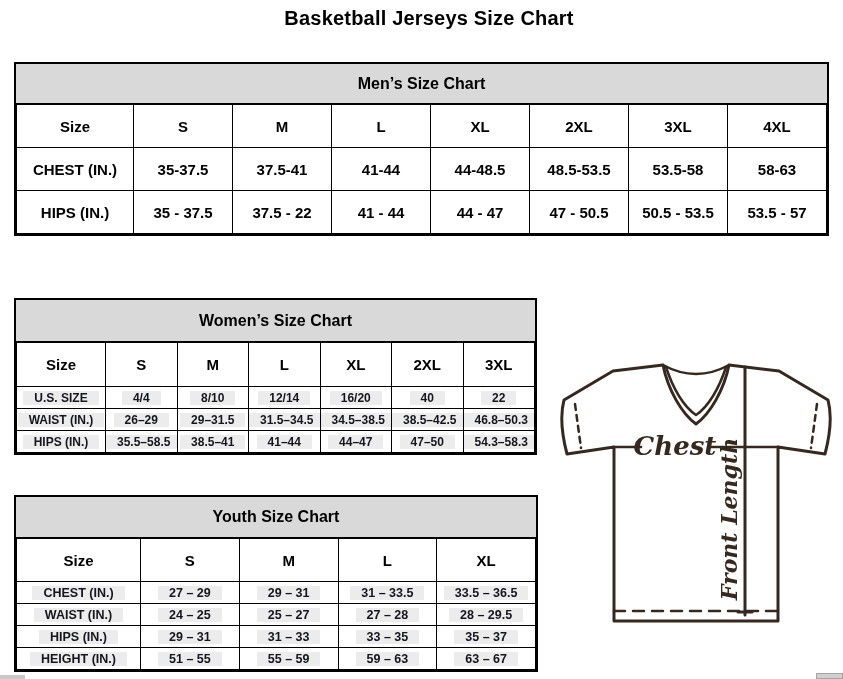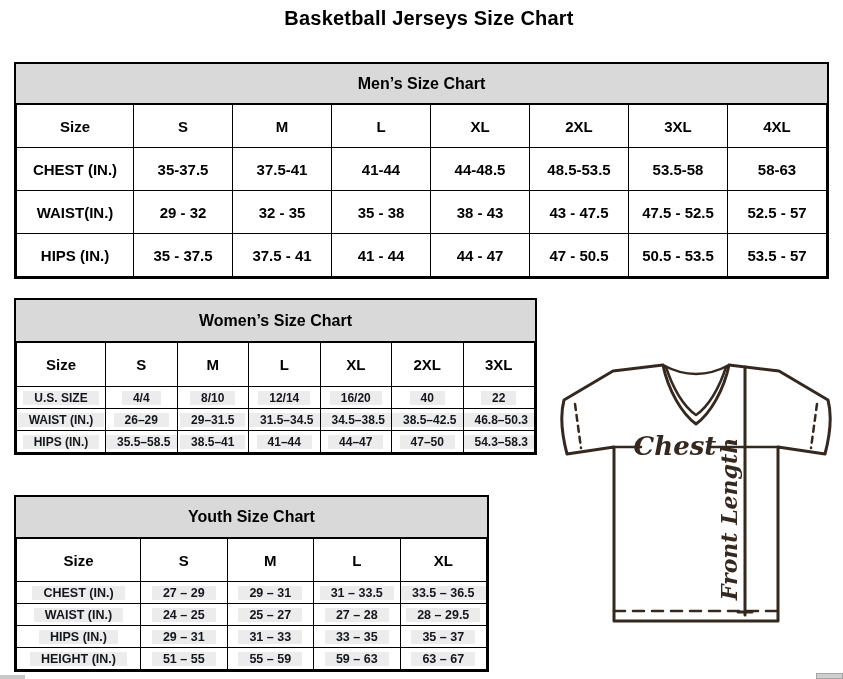--- a/index.html
+++ b/index.html
@@ -29,21 +29,21 @@
   .mens  { left:14px; top:62px;  width:815px; }
   .mens .band { height:39px; }
   .mens th { height:42px; font-size:15px; }
   .mens td { height:42px; font-size:15px; }
 
   .women { left:14px; top:298px; width:523px; }
   .women .band { height:41px; }
   .women th { height:43px; font-size:15px; }
   .women td { height:21px; font-size:12px; color:#14161c; }
 
-  .youth { left:14px; top:495px; width:475px; }
+  .youth { left:14px; top:495px; width:524px; }
   .youth .band { height:40px; }
   .youth th { height:42px; font-size:15px; }
   .youth td { height:21px; font-size:12.5px; color:#14161c; }
 
   .hl { background:#ececec; padding:0 11px; }
 
   .jersey { position:absolute; left:556px; top:362px; }
   .jersey text {
     font-family:"DejaVu Serif", serif;
     font-style:italic; font-weight:bold; fill:#34281f;
@@ -92,33 +92,23 @@
           <td>CHEST (IN.)</td>
           <td>35-37.5</td>
           <td>37.5-41</td>
           <td>41-44</td>
           <td>44-48.5</td>
           <td>48.5-53.5</td>
           <td>53.5-58</td>
           <td>58-63</td>
         </tr>
         <tr>
-          <td>WAIST(IN.)</td>
-          <td>29 - 32</td>
-          <td>32 - 35</td>
-          <td>35 - 38</td>
-          <td>38 - 43</td>
-          <td>43 - 47.5</td>
-          <td>47.5 - 52.5</td>
-          <td>52.5 - 57</td>
-        </tr>
-        <tr>
           <td>HIPS (IN.)</td>
           <td>35 - 37.5</td>
-          <td>37.5 - 41</td>
+          <td>37.5 - 22</td>
           <td>41 - 44</td>
           <td>44 - 47</td>
           <td>47 - 50.5</td>
           <td>50.5 - 53.5</td>
           <td>53.5 - 57</td>
         </tr>
       </tbody>
     </table>
   </div>
 

